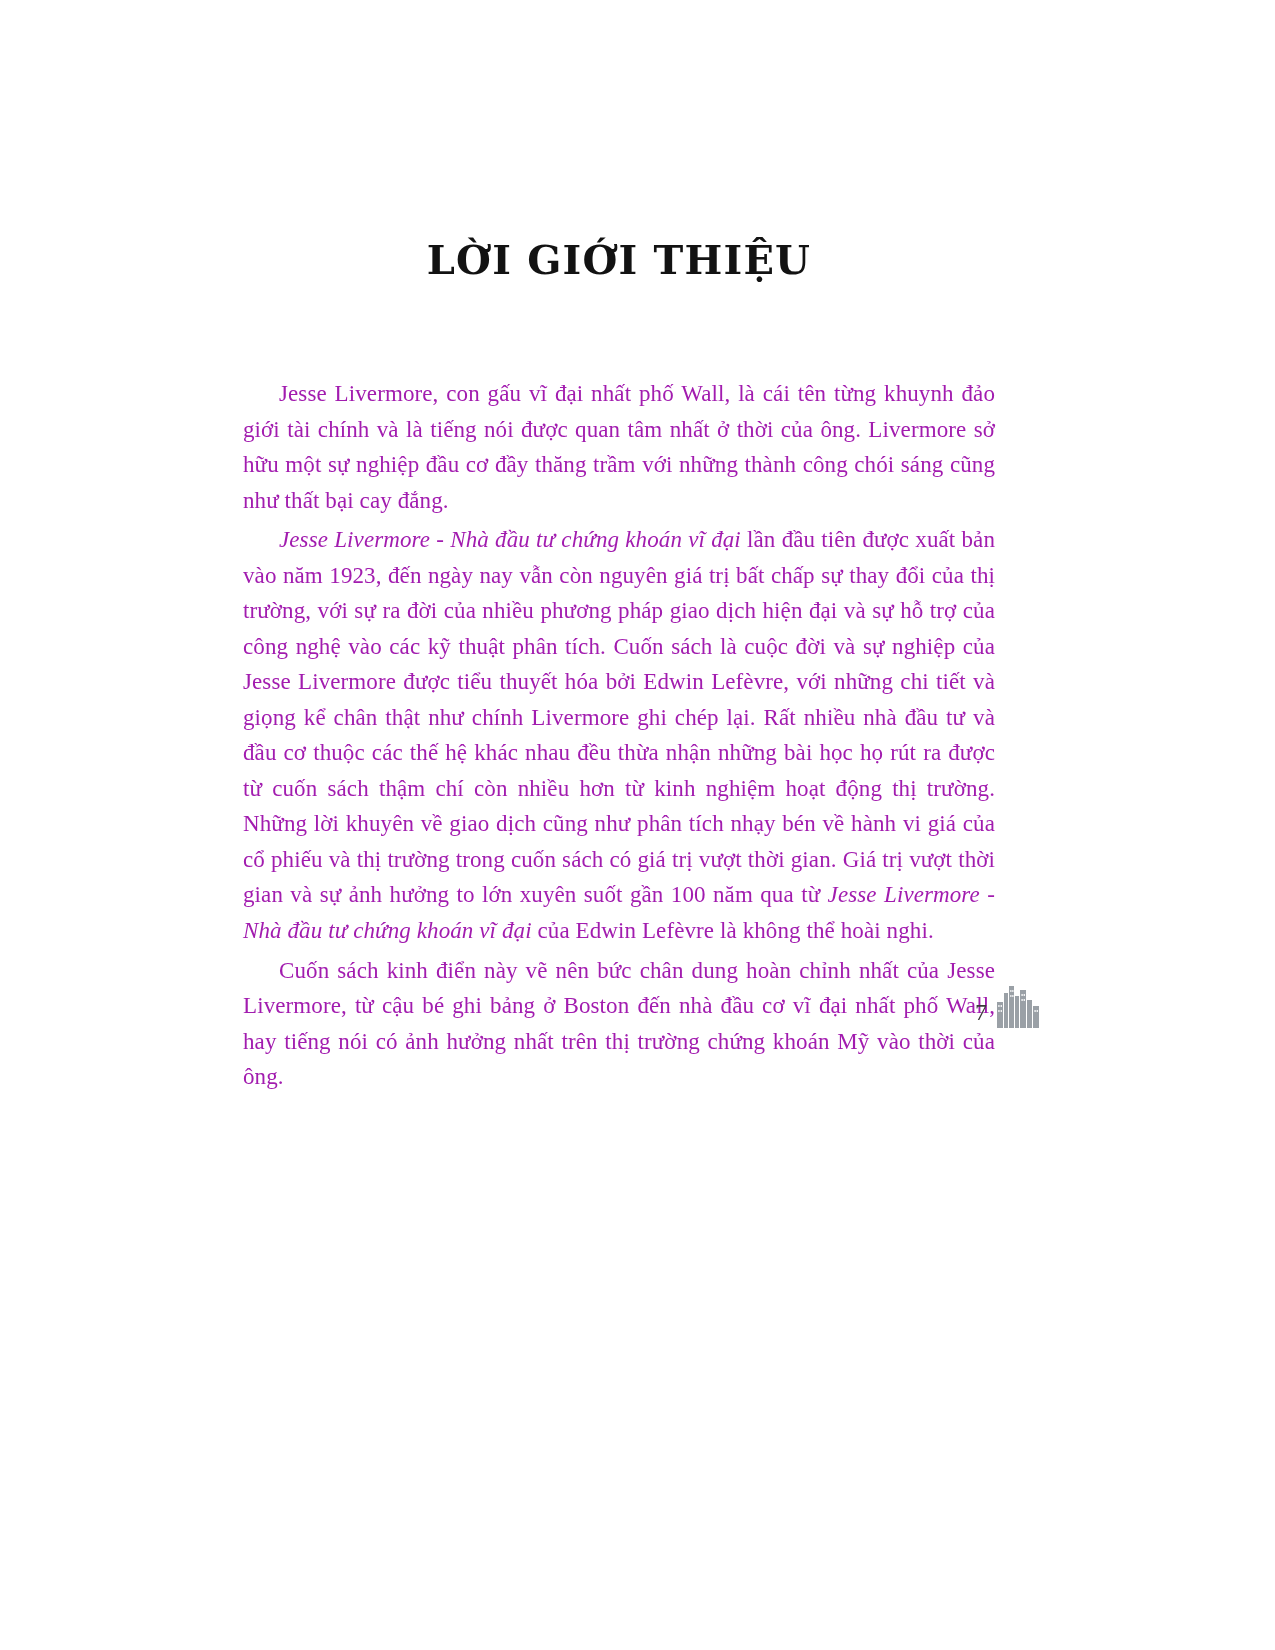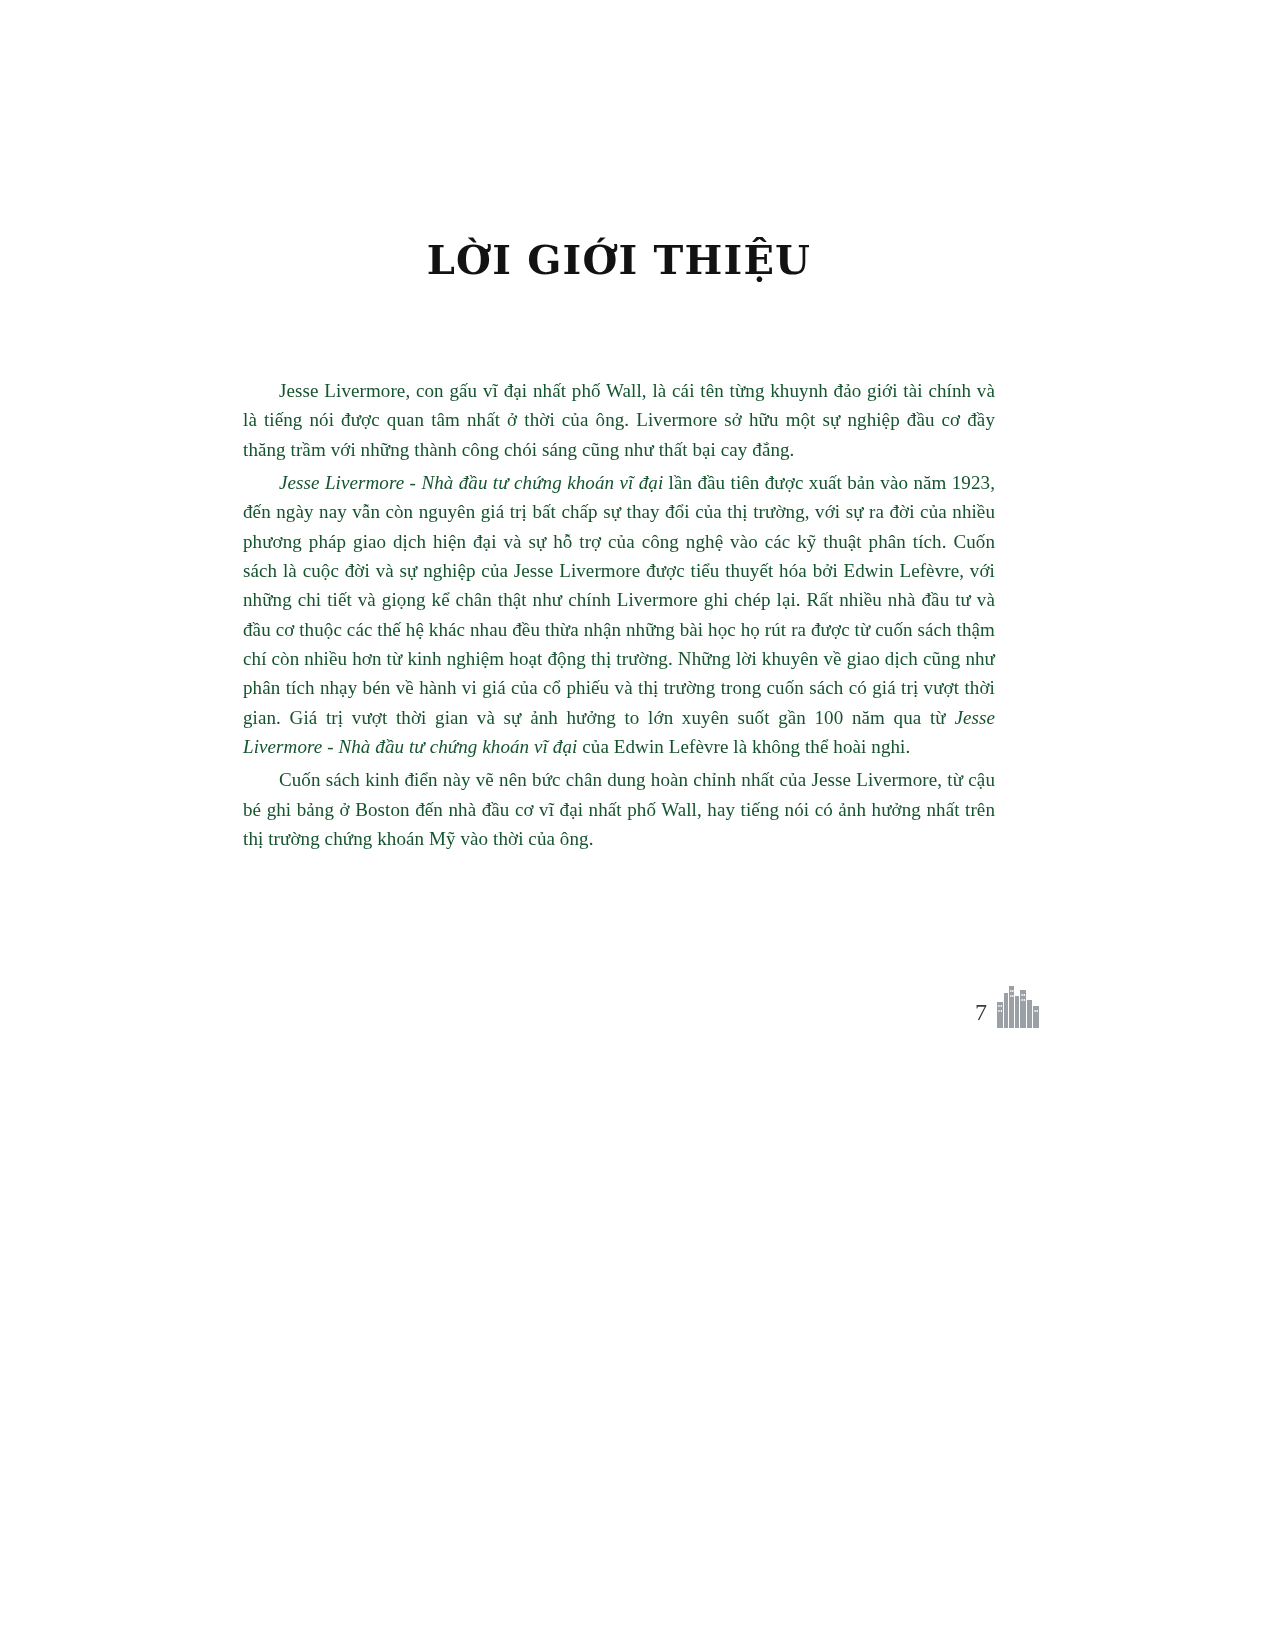--- a/index.html
+++ b/index.html
@@ -32,26 +32,26 @@
     font-family: "DejaVu Serif", serif;
     font-weight: bold;
     font-size: 40px;
     letter-spacing: 1.2px;
     text-align: center;
     color: #121212;
     margin: 0 0 92px 0;
     line-height: 1.2;
   }
   .para {
-    font-size: 19px;
+    font-size: 23px;
     line-height: 1.545;
     text-align: justify;
     text-justify: inter-word;
     margin: 0 0 4px 0;
-    color: #14532d;
+    color: #a21caf;
     letter-spacing: 0.1px;
   }
   .para + .para {
     margin-top: 4px;
   }
   .para .indent {
     display: inline-block;
     width: 36px;
   }
   .para i {

